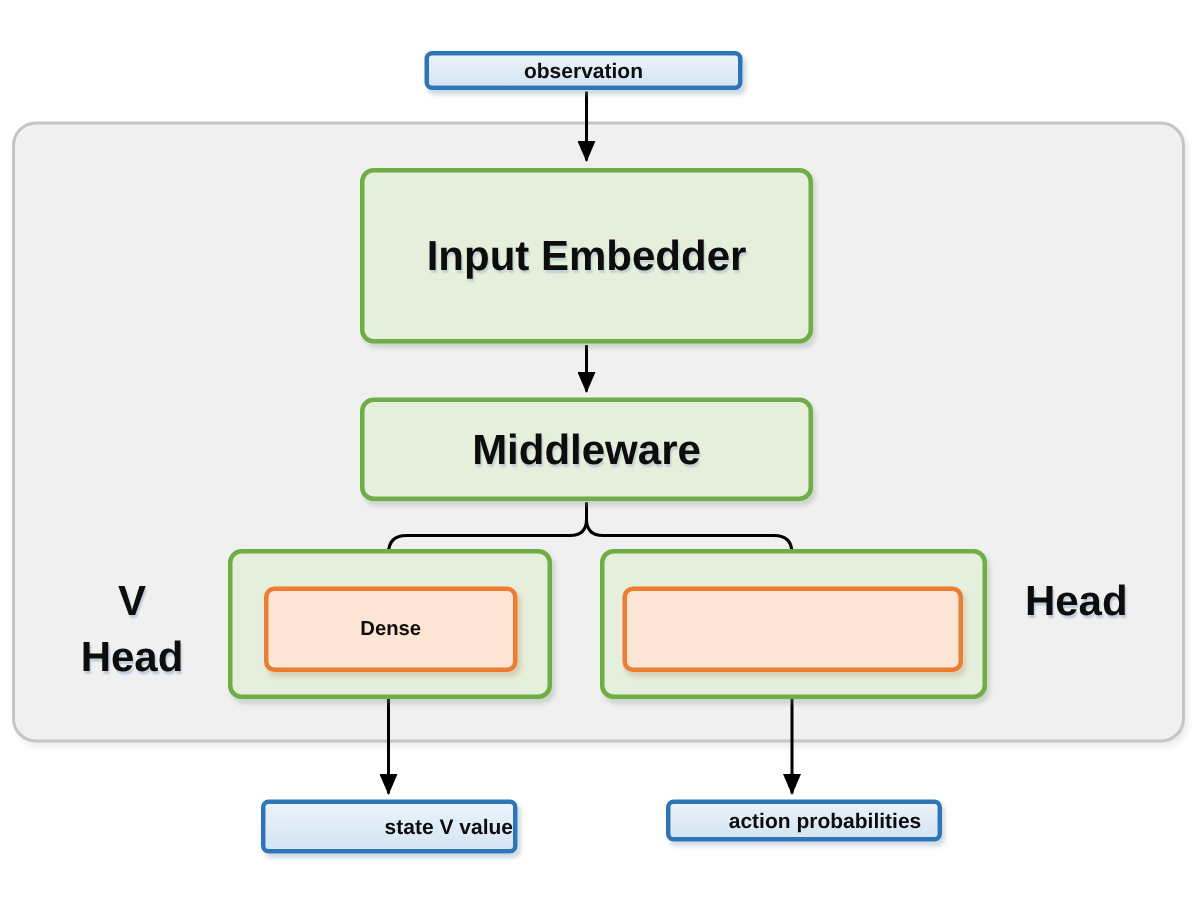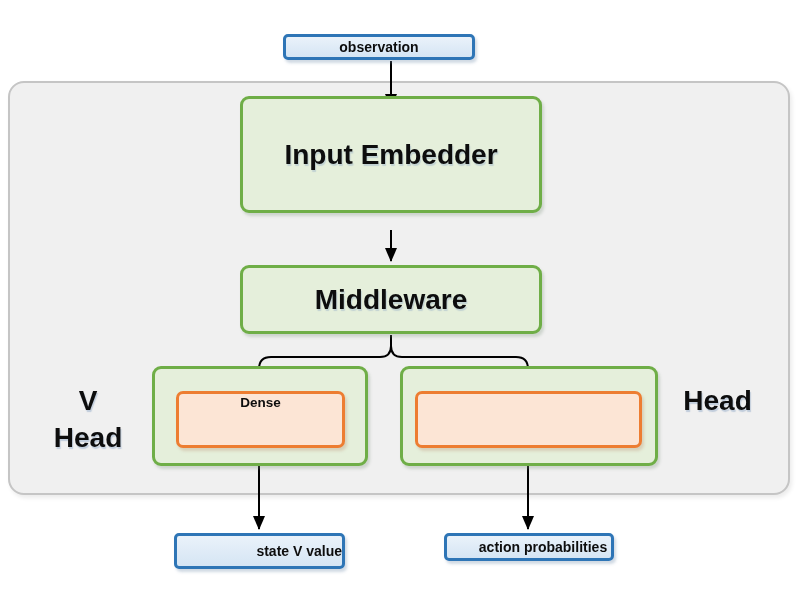--- a/index.html
+++ b/index.html
@@ -17,47 +17,47 @@
   }
 
   
   .io-node{
     background:linear-gradient(#eaf2fa,#d5e5f4);
     border:3px solid #2e75b6;border-radius:5px;
     display:flex;align-items:center;justify-content:center;
     font-weight:bold;font-size:14px;
     box-shadow:2px 3px 3px rgba(120,145,175,0.35);
   }
-  .node-observation{left:283px;top:34px;width:192px;height:26px;}
+  .node-observation{left:283px;top:34px;width:212px;height:26px;}
   .node-state-v{left:174px;top:533px;width:171px;height:36px;justify-content:flex-end;}
-  .node-action-prob{left:444px;top:533px;width:170px;height:28px;padding-left:28px;}
+  .node-action-prob{left:444px;top:533px;width:184px;height:28px;padding-left:28px;}
 
   
   .green-node{
     background:#e5efdb;border:3px solid #6fae47;border-radius:9px;
     display:flex;align-items:center;justify-content:center;
     font-weight:bold;
     box-shadow:2px 3px 3px rgba(125,150,125,0.30);
   }
-  .node-input-embedder{left:240px;top:96px;width:302px;height:117px;font-size:28px;}
+  .node-input-embedder{left:240px;top:112px;width:302px;height:117px;font-size:28px;}
   .node-middleware{left:240px;top:265px;width:302px;height:69px;font-size:28px;}
   .node-input-embedder,.node-middleware{text-shadow:1px 2px 1px rgba(150,175,200,0.45);}
 
   
   .head-box{
     background:#e5efdb;border:3px solid #6fae47;border-radius:9px;
     box-shadow:2px 3px 3px rgba(125,150,125,0.30);
   }
   .v-head-box{left:152px;top:366px;width:216px;height:100px;}
   .policy-head-box{left:400px;top:366px;width:258px;height:100px;}
 
   
   .dense-node{
     background:#fce5d5;border:3px solid #ed7d31;border-radius:7px;
-    display:flex;flex-direction:column;align-items:center;justify-content:space-between;
+    display:flex;flex-direction:column;align-items:center;justify-content:center;
     box-shadow:2px 3px 3px rgba(190,150,120,0.35);
     text-align:center;line-height:1.35;
   }
   .v-dense{left:176px;top:391px;width:169px;height:57px;}
   .policy-dense{left:415px;top:391px;width:227px;height:57px;}
   .dense-title{font-weight:bold;font-size:13.5px;}
   .dense-outputs{font-size:15px;}
 
   
   .head-label{

